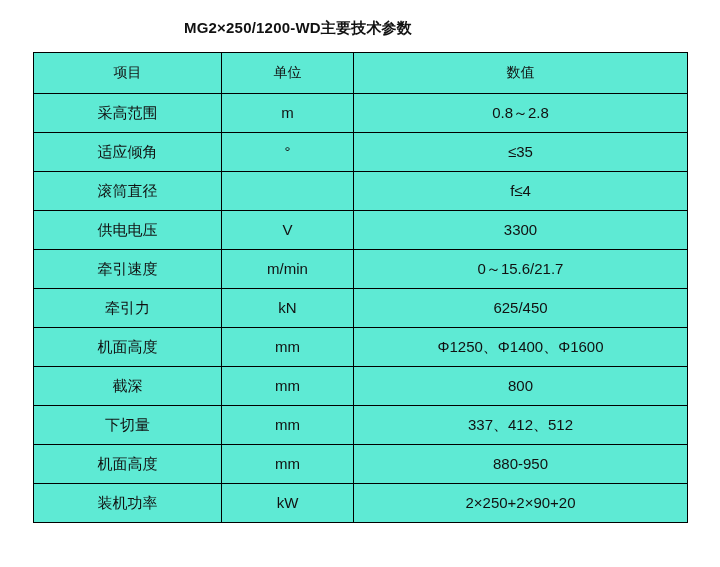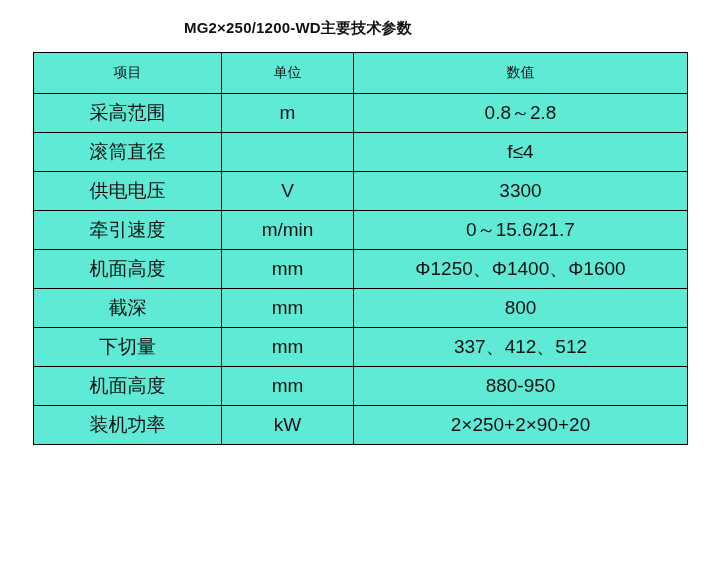--- a/index.html
+++ b/index.html
@@ -36,21 +36,21 @@
     border-collapse: collapse;
     width: 654px;
     table-layout: fixed;
     background: #5eead4;
   }
   table.spec-table td {
     border: 1px solid #000000;
     text-align: center;
     vertical-align: middle;
     height: 38px;
-    font-size: 19px;
+    font-size: 15px;
     color: #111111;
     padding: 0 2px;
   }
   col.c-item { width: 188px; }
   col.c-unit { width: 132px; }
   col.c-value { width: 334px; }
   tr.header-row td {
     height: 40px;
     font-size: 14px;
   }
@@ -92,20 +92,31 @@
             </td>
           <td>
               <span class="cell-text">m</span>
             </td>
           <td>
               <span class="cell-text">0.8～2.8</span>
             </td>
         </tr>
         <tr>
           <td>
+              <span class="cell-text">适应倾角</span>
+            </td>
+          <td>
+              <span class="cell-text">°</span>
+            </td>
+          <td>
+              <span class="cell-text">≤35</span>
+            </td>
+        </tr>
+        <tr>
+          <td>
               <span class="cell-text">滚筒直径</span>
             </td>
           <td>
               <span class="cell-text"></span>
             </td>
           <td>
               <span class="cell-text">f≤4</span>
             </td>
         </tr>
         <tr>
@@ -121,20 +132,31 @@
         </tr>
         <tr>
           <td>
               <span class="cell-text">牵引速度</span>
             </td>
           <td>
               <span class="cell-text">m/min</span>
             </td>
           <td>
               <span class="cell-text">0～15.6/21.7</span>
+            </td>
+        </tr>
+        <tr>
+          <td>
+              <span class="cell-text">牵引力</span>
+            </td>
+          <td>
+              <span class="cell-text">kN</span>
+            </td>
+          <td>
+              <span class="cell-text">625/450</span>
             </td>
         </tr>
         <tr>
           <td>
               <span class="cell-text">机面高度</span>
             </td>
           <td>
               <span class="cell-text">mm</span>
             </td>
           <td>

